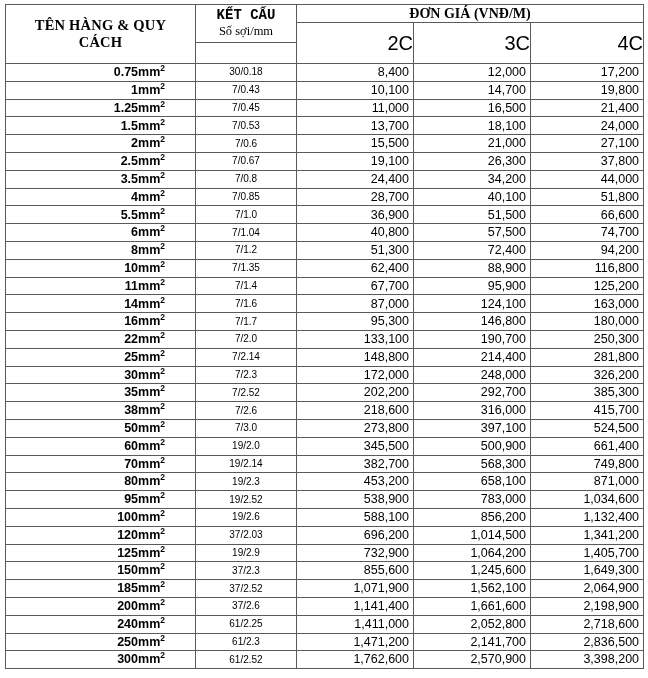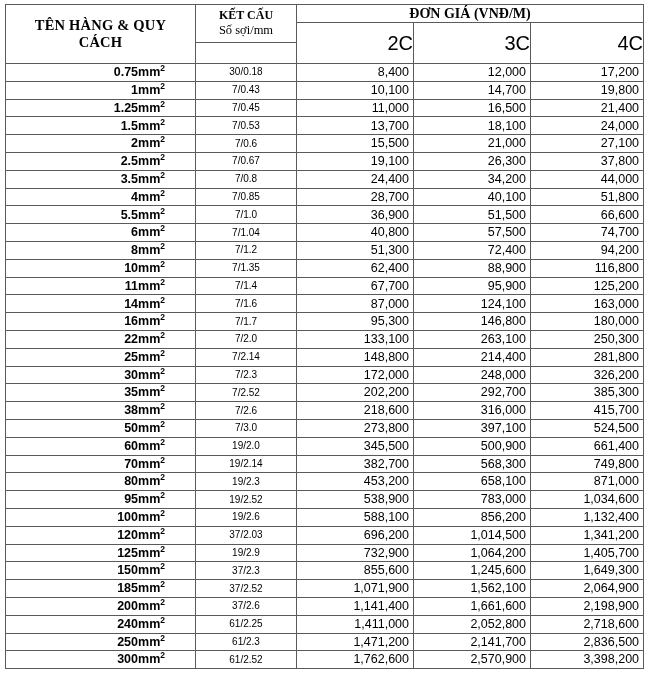--- a/index.html
+++ b/index.html
@@ -72,23 +72,23 @@
     flex-direction: column;
     align-items: center;
     justify-content: center;
     border-bottom: 1px solid #5a5a5a;
     line-height: 1.25;
   }
   .hdr-struct-bottom {
     flex: 1;
   }
   .hdr-ketcau {
-    font-family: Liberation Serif, serif;
+    font-family: Liberation Mono, monospace;
     font-weight: bold;
-    font-size: 12px;
+    font-size: 14px;
   }
   .hdr-sosoi {
     font-family: "Liberation Serif", serif;
     font-weight: normal;
     font-size: 12.5px;
   }
   .hdr-dongia {
     height: 17px;
     font-family: "Liberation Serif", serif;
     font-weight: bold;
@@ -268,21 +268,21 @@
           <td class="cell-name">16mm<sup>2</sup></td>
           <td class="cell-struct">7/1.7</td>
           <td class="cell-price">95,300</td>
           <td class="cell-price">146,800</td>
           <td class="cell-price">180,000</td>
         </tr>
         <tr>
           <td class="cell-name">22mm<sup>2</sup></td>
           <td class="cell-struct">7/2.0</td>
           <td class="cell-price">133,100</td>
-          <td class="cell-price">263,100</td>
+          <td class="cell-price">190,700</td>
           <td class="cell-price">250,300</td>
         </tr>
         <tr>
           <td class="cell-name">25mm<sup>2</sup></td>
           <td class="cell-struct">7/2.14</td>
           <td class="cell-price">148,800</td>
           <td class="cell-price">214,400</td>
           <td class="cell-price">281,800</td>
         </tr>
         <tr>

